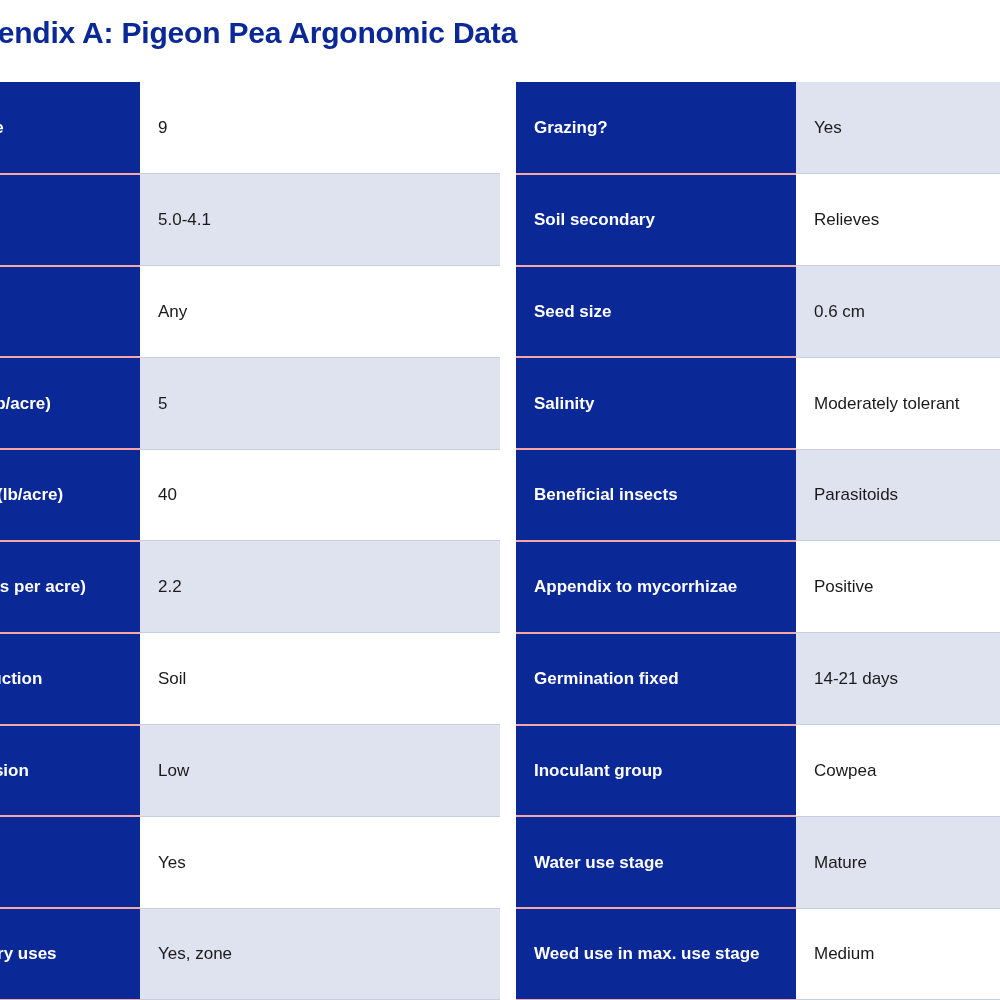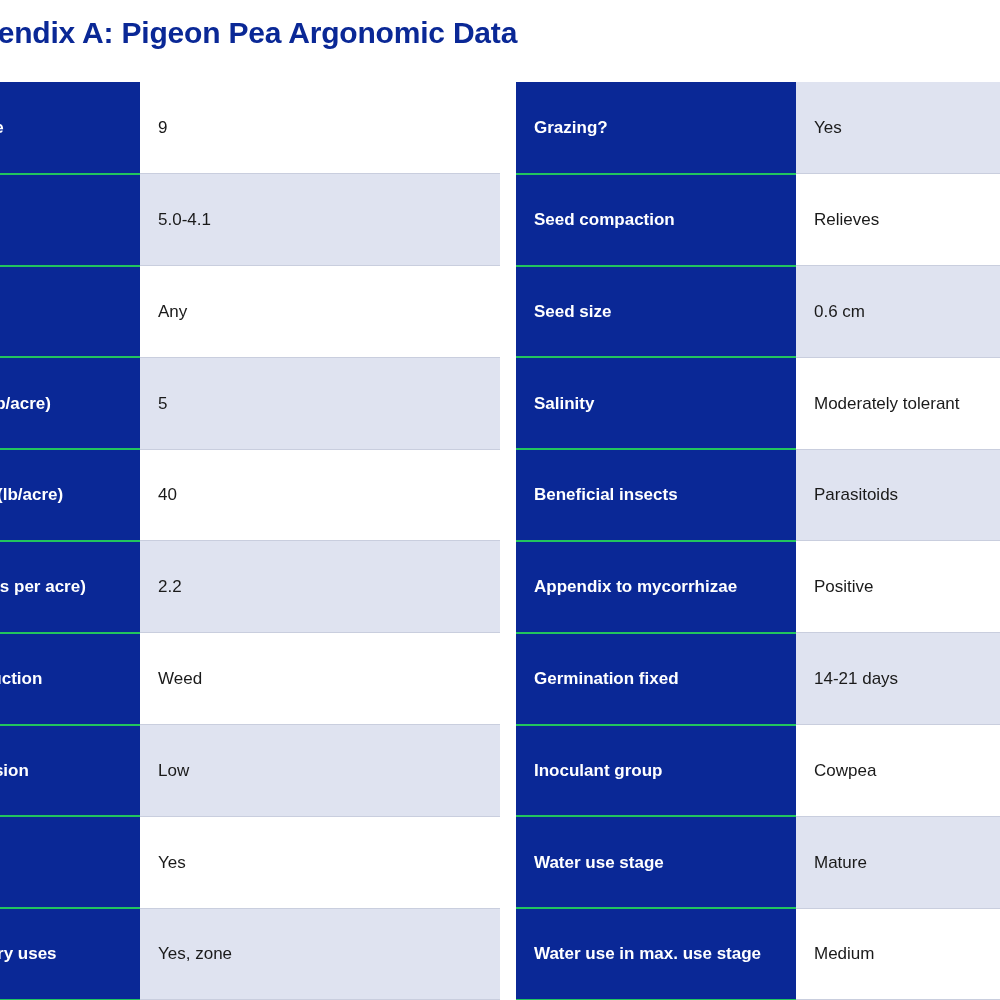--- a/index.html
+++ b/index.html
@@ -60,21 +60,21 @@
     box-sizing: border-box;
   }
 
   td.label {
     background: #0a2896;
     color: #ffffff;
     font-weight: bold;
     font-size: 17px;
     line-height: 1.25;
     width: 280px;
-    border-bottom: 2px solid #22c55e;
+    border-bottom: 2px solid #fca5a5;
   }
 
   td.value {
     color: #1a1a1a;
     font-size: 17px;
     line-height: 1.25;
     border-bottom: 1px solid #c9cede;
   }
 
   td.value.shade {
@@ -114,21 +114,21 @@
         <tr style="height: 91.8px;">
           <td class="label">Nitrogen fixed (lb/acre)</td>
           <td class="value plain">40</td>
         </tr>
         <tr style="height: 91.8px;">
           <td class="label">Dry matter (tons per acre)</td>
           <td class="value shade">2.2</td>
         </tr>
         <tr style="height: 91.8px;">
           <td class="label">Biomass production</td>
-          <td class="value plain">Weed</td>
+          <td class="value plain">Soil</td>
         </tr>
         <tr style="height: 91.8px;">
           <td class="label">Weed suppression</td>
           <td class="value shade">Low</td>
         </tr>
         <tr style="height: 91.8px;">
           <td class="label">Grazing/hay?</td>
           <td class="value plain">Yes</td>
         </tr>
         <tr style="height: 91.8px;">
@@ -140,21 +140,21 @@
   </div>
 
   <div class="table-wrap" id="table-right">
     <table class="agro">
       <tbody>
         <tr style="height: 91.8px;">
           <td class="label">Grazing?</td>
           <td class="value shade">Yes</td>
         </tr>
         <tr style="height: 91.8px;">
-          <td class="label">Seed compaction</td>
+          <td class="label">Soil secondary</td>
           <td class="value plain">Relieves</td>
         </tr>
         <tr style="height: 91.8px;">
           <td class="label">Seed size</td>
           <td class="value shade">0.6 cm</td>
         </tr>
         <tr style="height: 91.8px;">
           <td class="label">Salinity</td>
           <td class="value plain">Moderately tolerant</td>
         </tr>
@@ -172,20 +172,20 @@
         </tr>
         <tr style="height: 91.8px;">
           <td class="label">Inoculant group</td>
           <td class="value plain">Cowpea</td>
         </tr>
         <tr style="height: 91.8px;">
           <td class="label">Water use stage</td>
           <td class="value shade">Mature</td>
         </tr>
         <tr style="height: 91.8px;">
-          <td class="label">Water use in max. use stage</td>
+          <td class="label">Weed use in max. use stage</td>
           <td class="value plain">Medium</td>
         </tr>
       </tbody>
     </table>
   </div>
 
 </div>
 
 </body></html>

